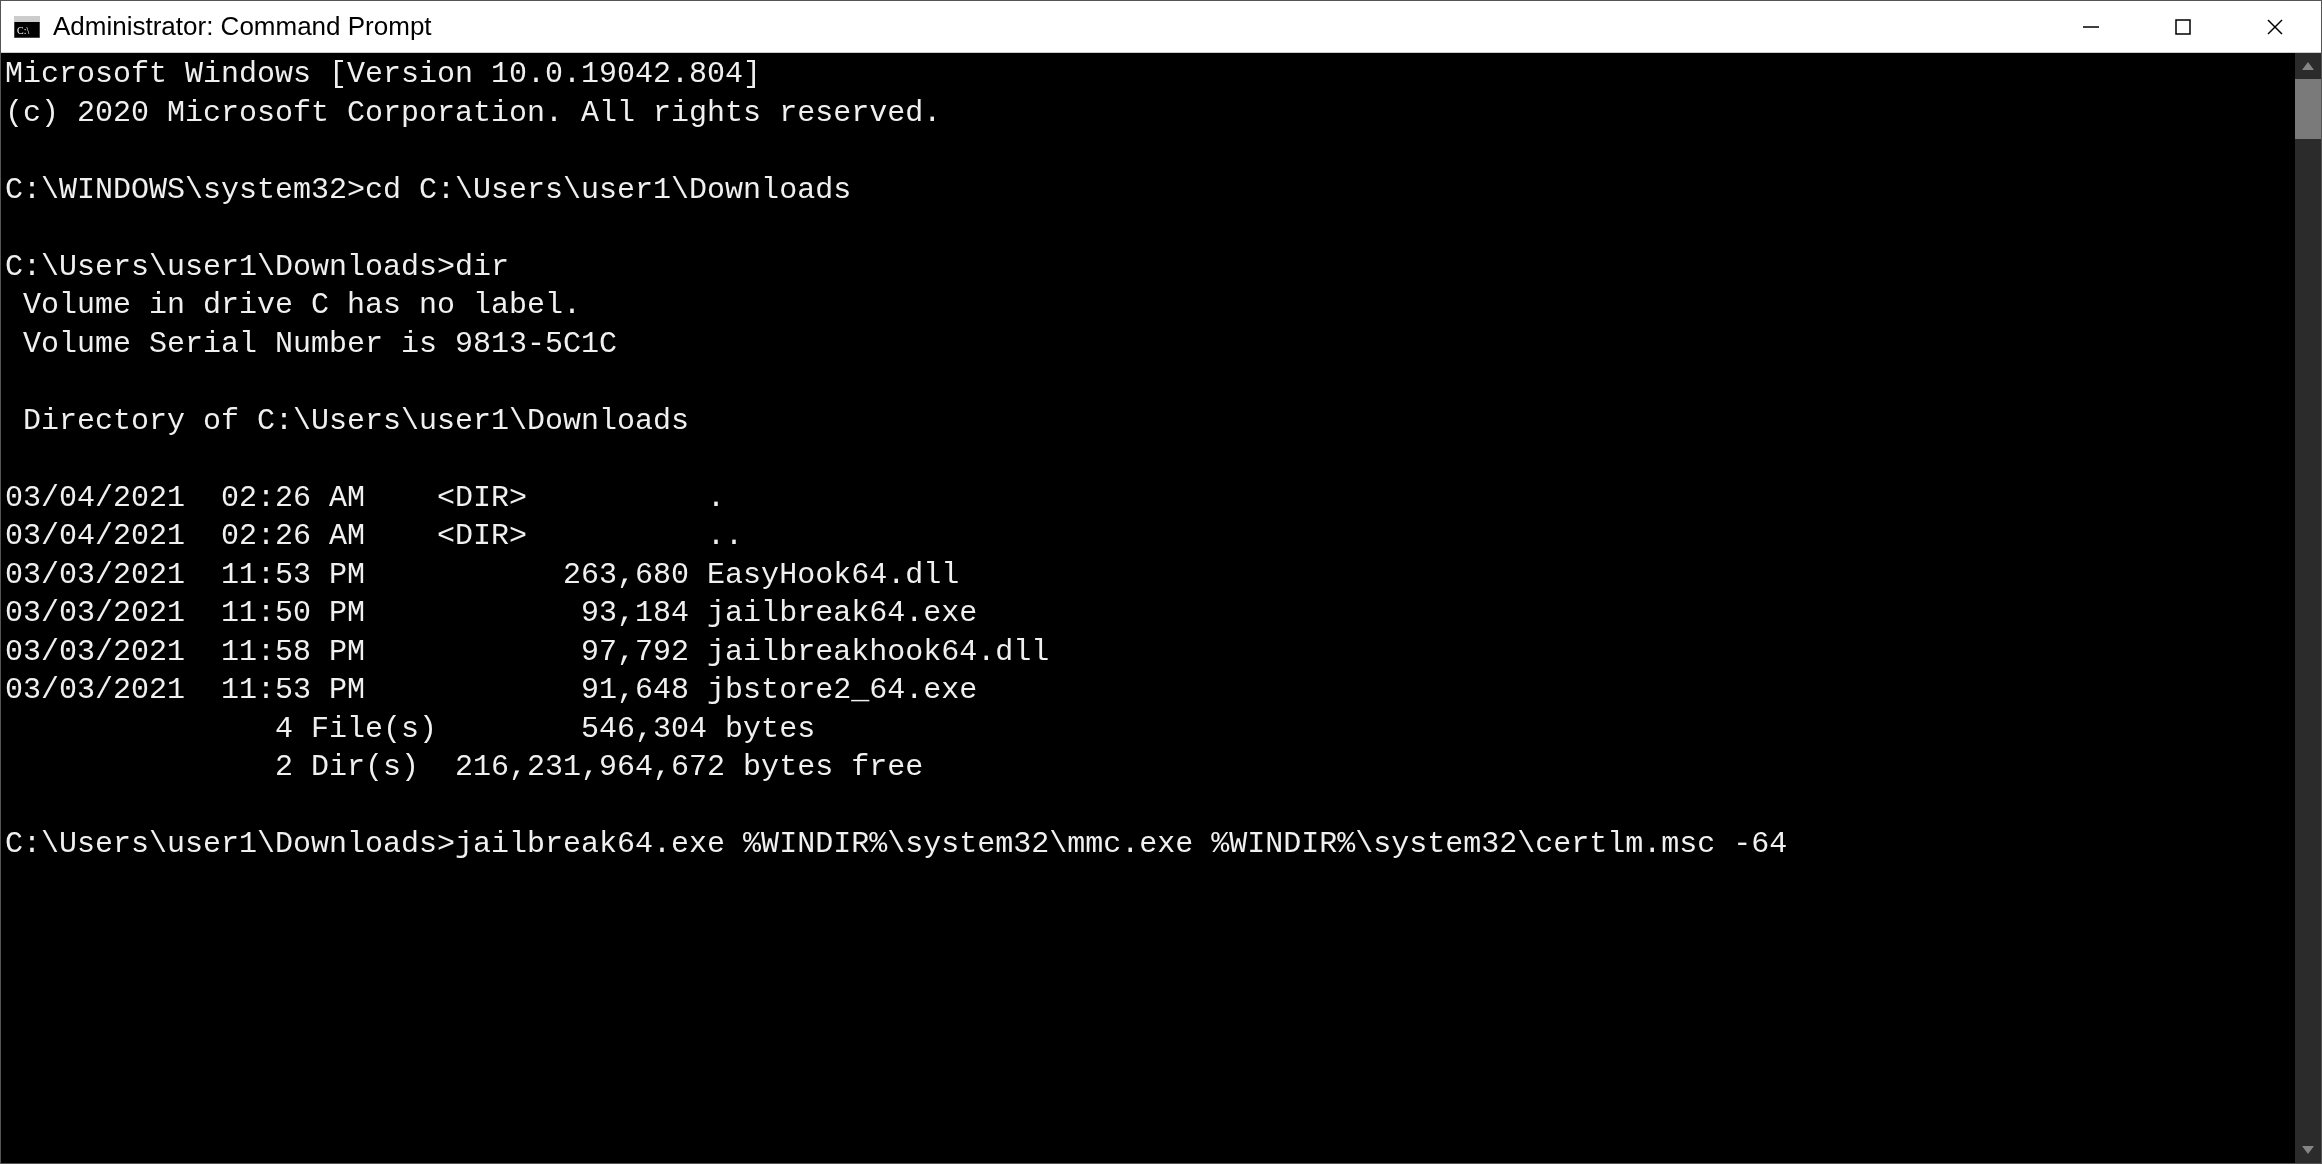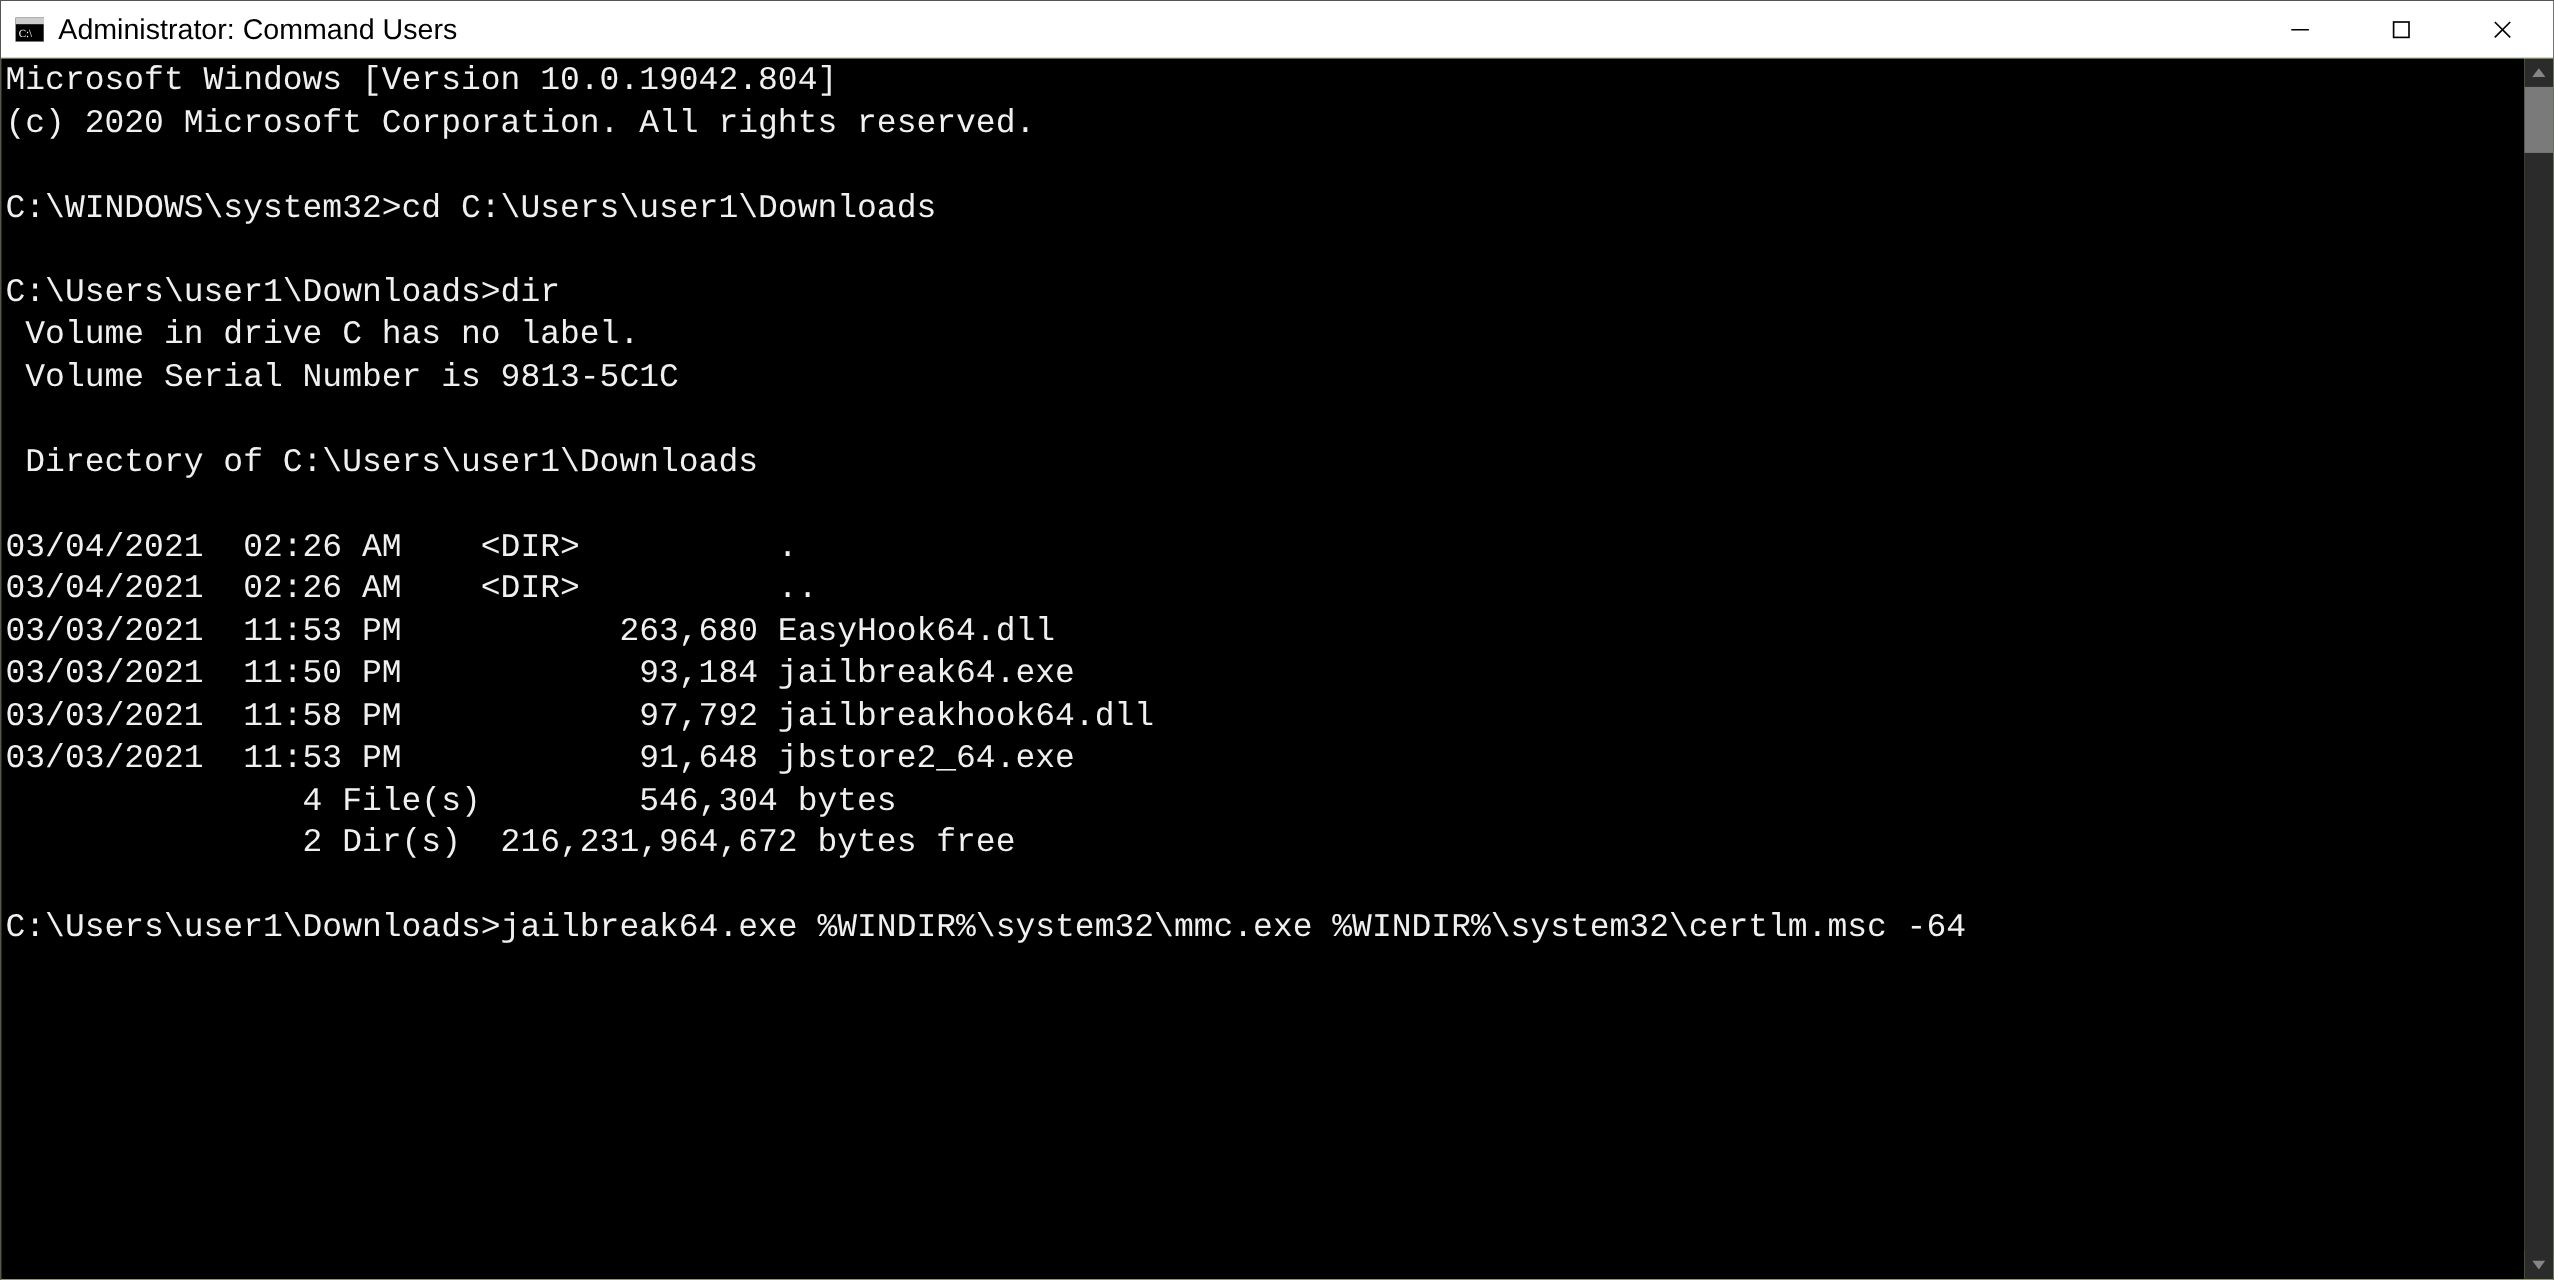--- a/index.html
+++ b/index.html
@@ -49,21 +49,21 @@
     height: 100%;
     display: flex;
     align-items: center;
     justify-content: center;
     cursor: pointer;
   }
   .win-btn svg { stroke: #000; stroke-width: 1.5; fill: none; }
   .client-area {
     flex: 1;
     display: flex;
-    background: #bef264;
+    background: #c4b5fd;
     overflow: hidden;
     justify-content: flex-end;
   }
   .terminal {
     flex: 1;
     background: #000;
     color: #f0f0f0;
     font-family: Consolas, "Courier New", monospace;
     font-size: 30px;
     line-height: 38.5px;
@@ -104,21 +104,21 @@
 <div class="window">
 
   <div class="titlebar">
     <div class="titlebar-icon">
       <svg width="26" height="22" viewBox="0 0 26 22">
         <rect x="0" y="0" width="26" height="22" fill="#000" stroke="#888" stroke-width="1"></rect>
         <rect x="0" y="0" width="26" height="6" fill="#ccc"></rect>
         <text x="3" y="18" font-size="10" fill="#fff" font-family="Consolas">C:\</text>
       </svg>
     </div>
-    <div class="titlebar-title">Administrator: Command Users</div>
+    <div class="titlebar-title">Administrator: Command Prompt</div>
     <div class="window-controls">
       <div class="win-btn">
         <svg width="20" height="20" viewBox="0 0 20 20">
             <line x1="2" y1="10" x2="18" y2="10"></line>
           </svg>
       </div>
       <div class="win-btn">
         <svg width="20" height="20" viewBox="0 0 20 20">
             <rect x="3" y="3" width="14" height="14"></rect>
           </svg>

